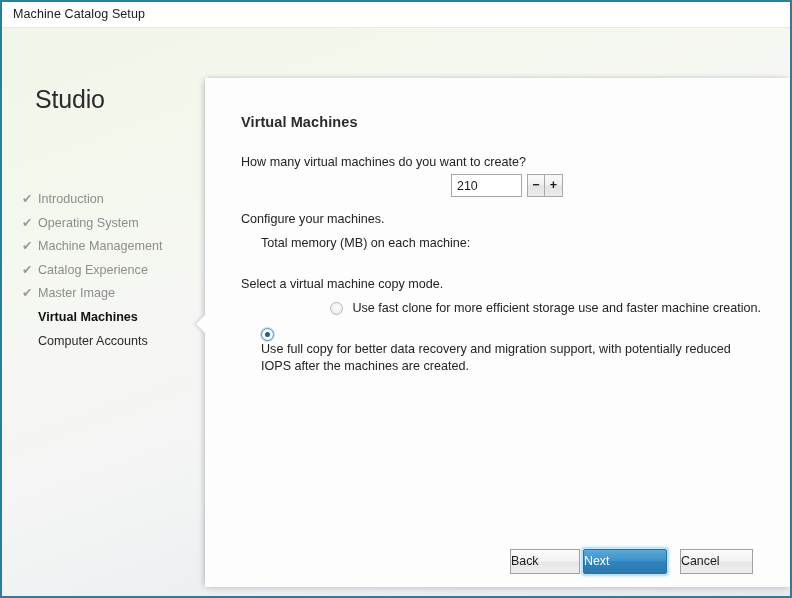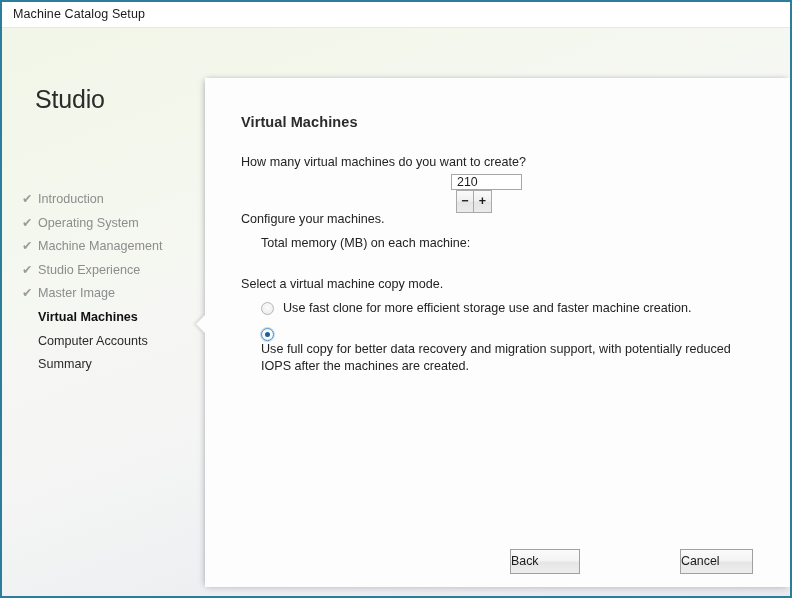--- a/index.html
+++ b/index.html
@@ -191,28 +191,29 @@
     font-size: 12.5px;
     color: #1b1b1b;
     line-height: 21px;
     text-align: center;
     font-weight: bold;
     cursor: default;
     user-select: none;
   }
   .spinner .sbtn.plus { border-left: none; }
 
-  #spin-count  { left: 246px; top: 96px; flex-direction: column; }
+  #spin-count  { left: 246px; top: 96px; }
 
   
   .radio-row {
     position: absolute;
     left: 56px;
     display: flex;
     align-items: flex-start;
+    justify-content: flex-end;
   }
   #radio-fast { top: 222px; width: 500px; }
   #radio-full { top: 248px; width: 502px; flex-direction: column; }
 
   .radio {
     flex: 0 0 auto;
     width: 13px;
     height: 13px;
     border-radius: 50%;
     box-sizing: border-box;
@@ -302,37 +303,33 @@
         <div class="step done">
           <span class="tick">✔</span>
           <span>Operating System</span>
         </div>
         <div class="step done">
           <span class="tick">✔</span>
           <span>Machine Management</span>
         </div>
         <div class="step done">
           <span class="tick">✔</span>
-          <span>Studio Experience</span>
+          <span>Catalog Experience</span>
         </div>
         <div class="step done">
           <span class="tick">✔</span>
           <span>Master Image</span>
         </div>
         <div class="step active">
           
           <span>Virtual Machines</span>
         </div>
         <div class="step">
           
           <span>Computer Accounts</span>
-        </div>
-        <div class="step">
-          
-          <span>Summary</span>
         </div>
       </div>
     </div>
 
     <div id="panel">
       <div id="panel-arrow"></div>
 
       <div id="panel-title">Virtual Machines</div>
 
       <div class="q-label" id="q-count">How many virtual machines do you want to create?</div>
@@ -356,18 +353,19 @@
         <span class="radio-label">Use fast clone for more efficient storage use and faster machine creation.</span>
       </div>
 
       <div class="radio-row" id="radio-full">
         <span class="radio checked"></span>
         <span class="radio-label">Use full copy for better data recovery and migration support, with potentially reduced IOPS after the machines are created.</span>
       </div>
 
       <div id="footer">
         <div class="btn" id="btn-back">Back</div>
+        <div class="btn" id="btn-next">Next</div>
         <div class="btn" id="btn-cancel">Cancel</div>
       </div>
 
     </div>
   </div>
 </div>
 
 </body></html>

